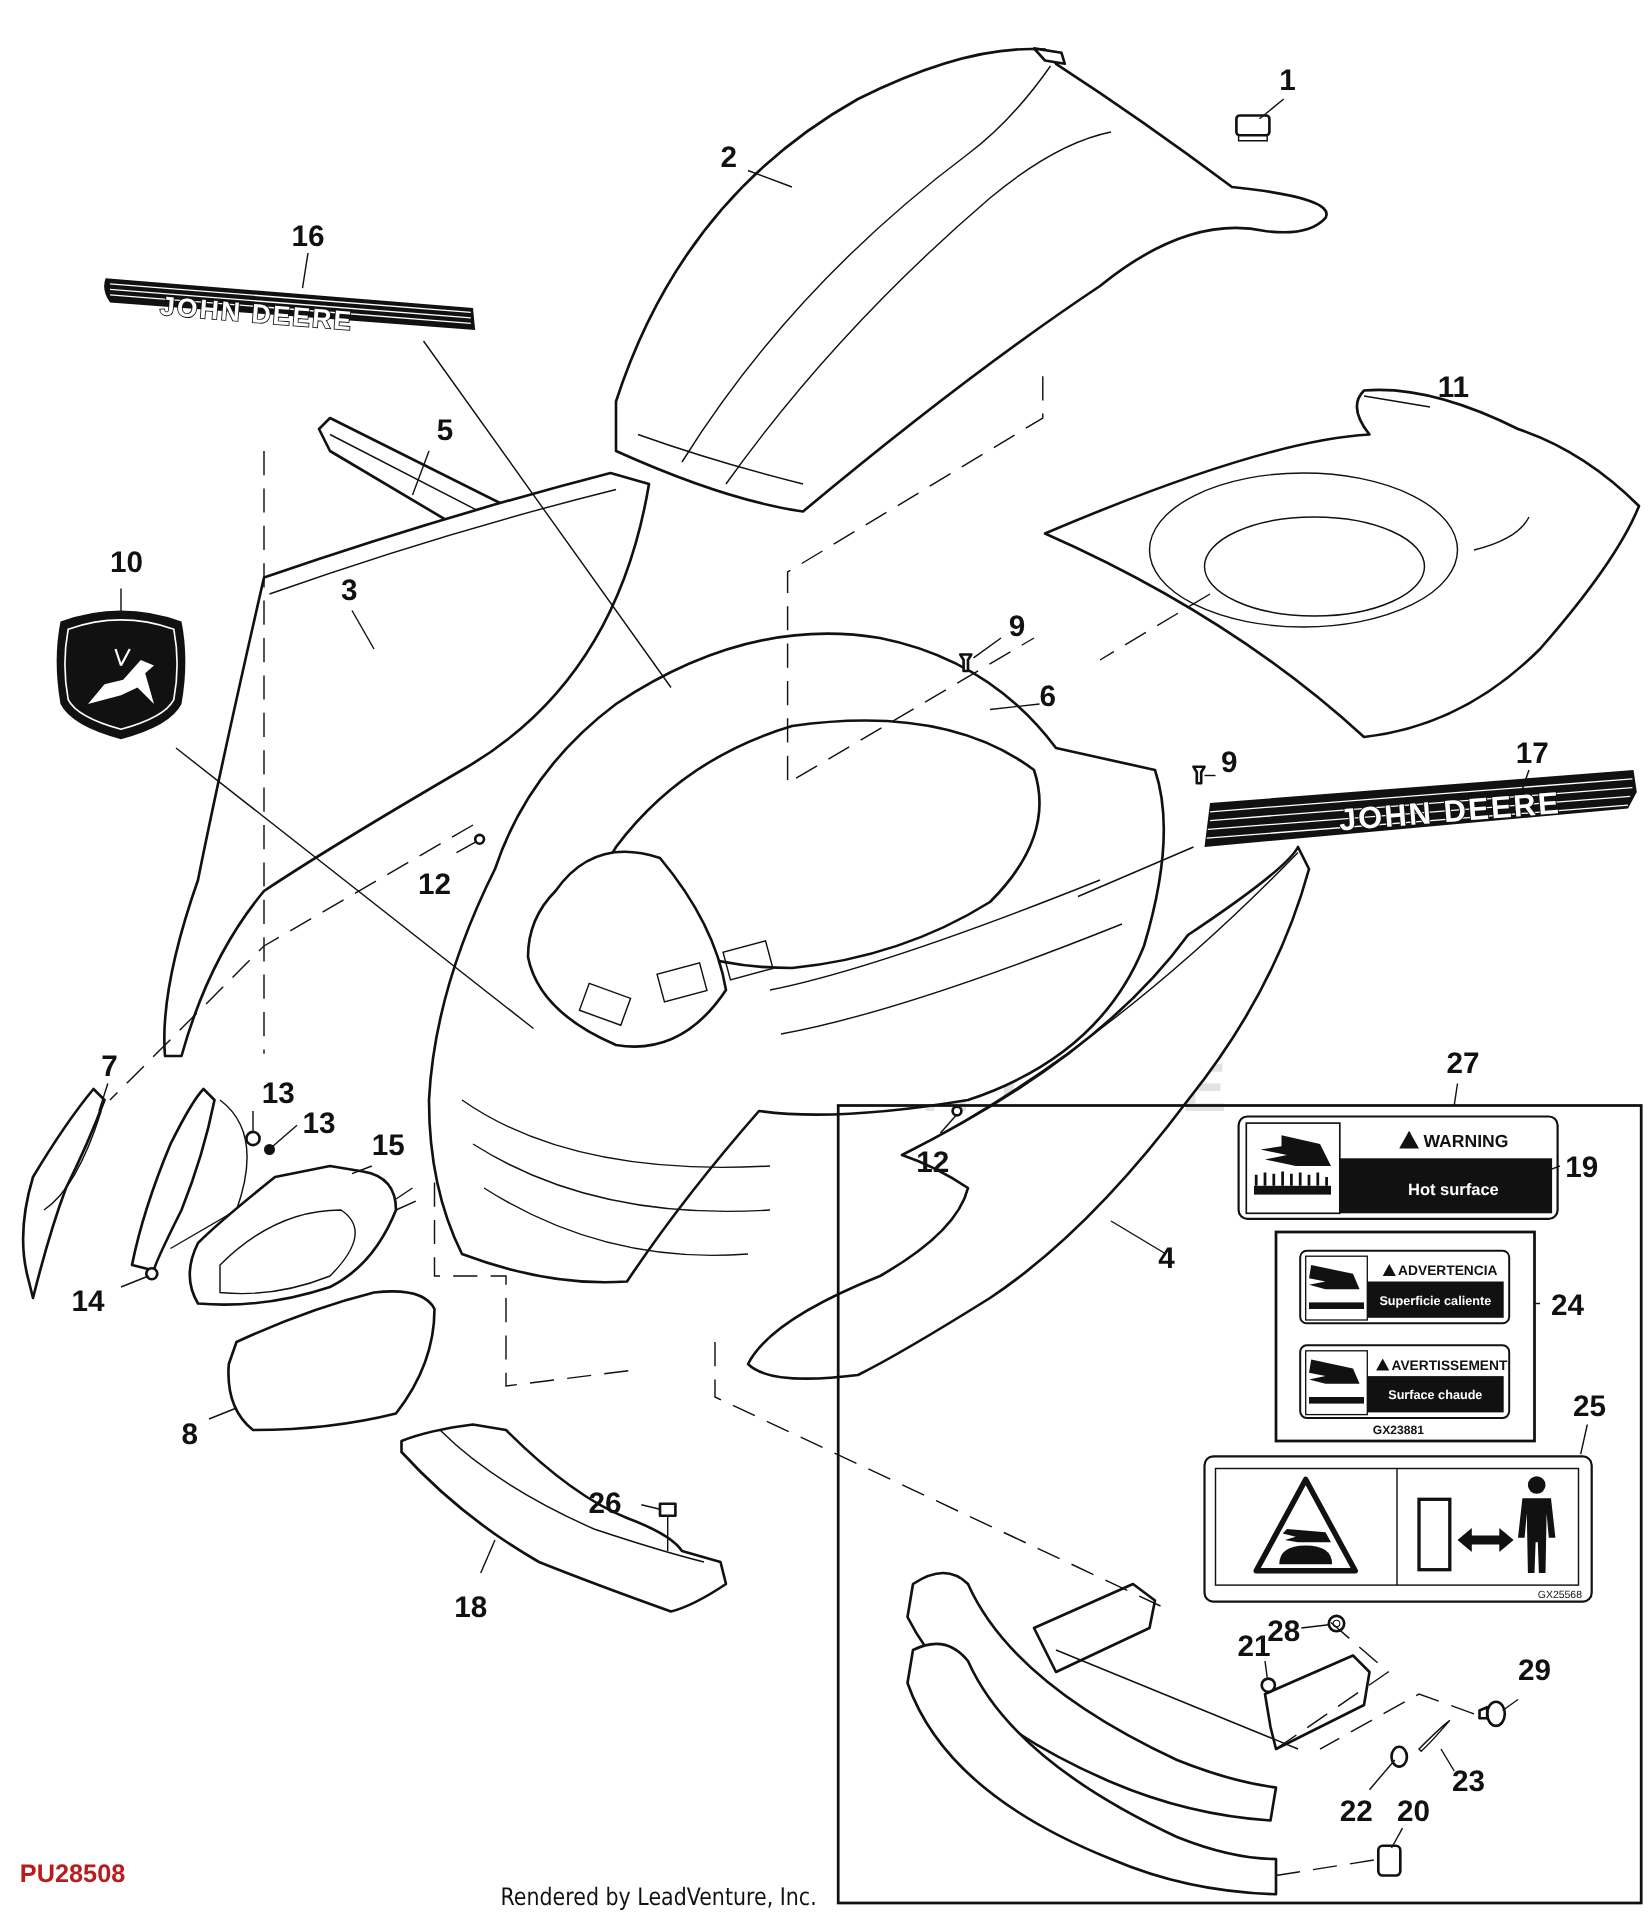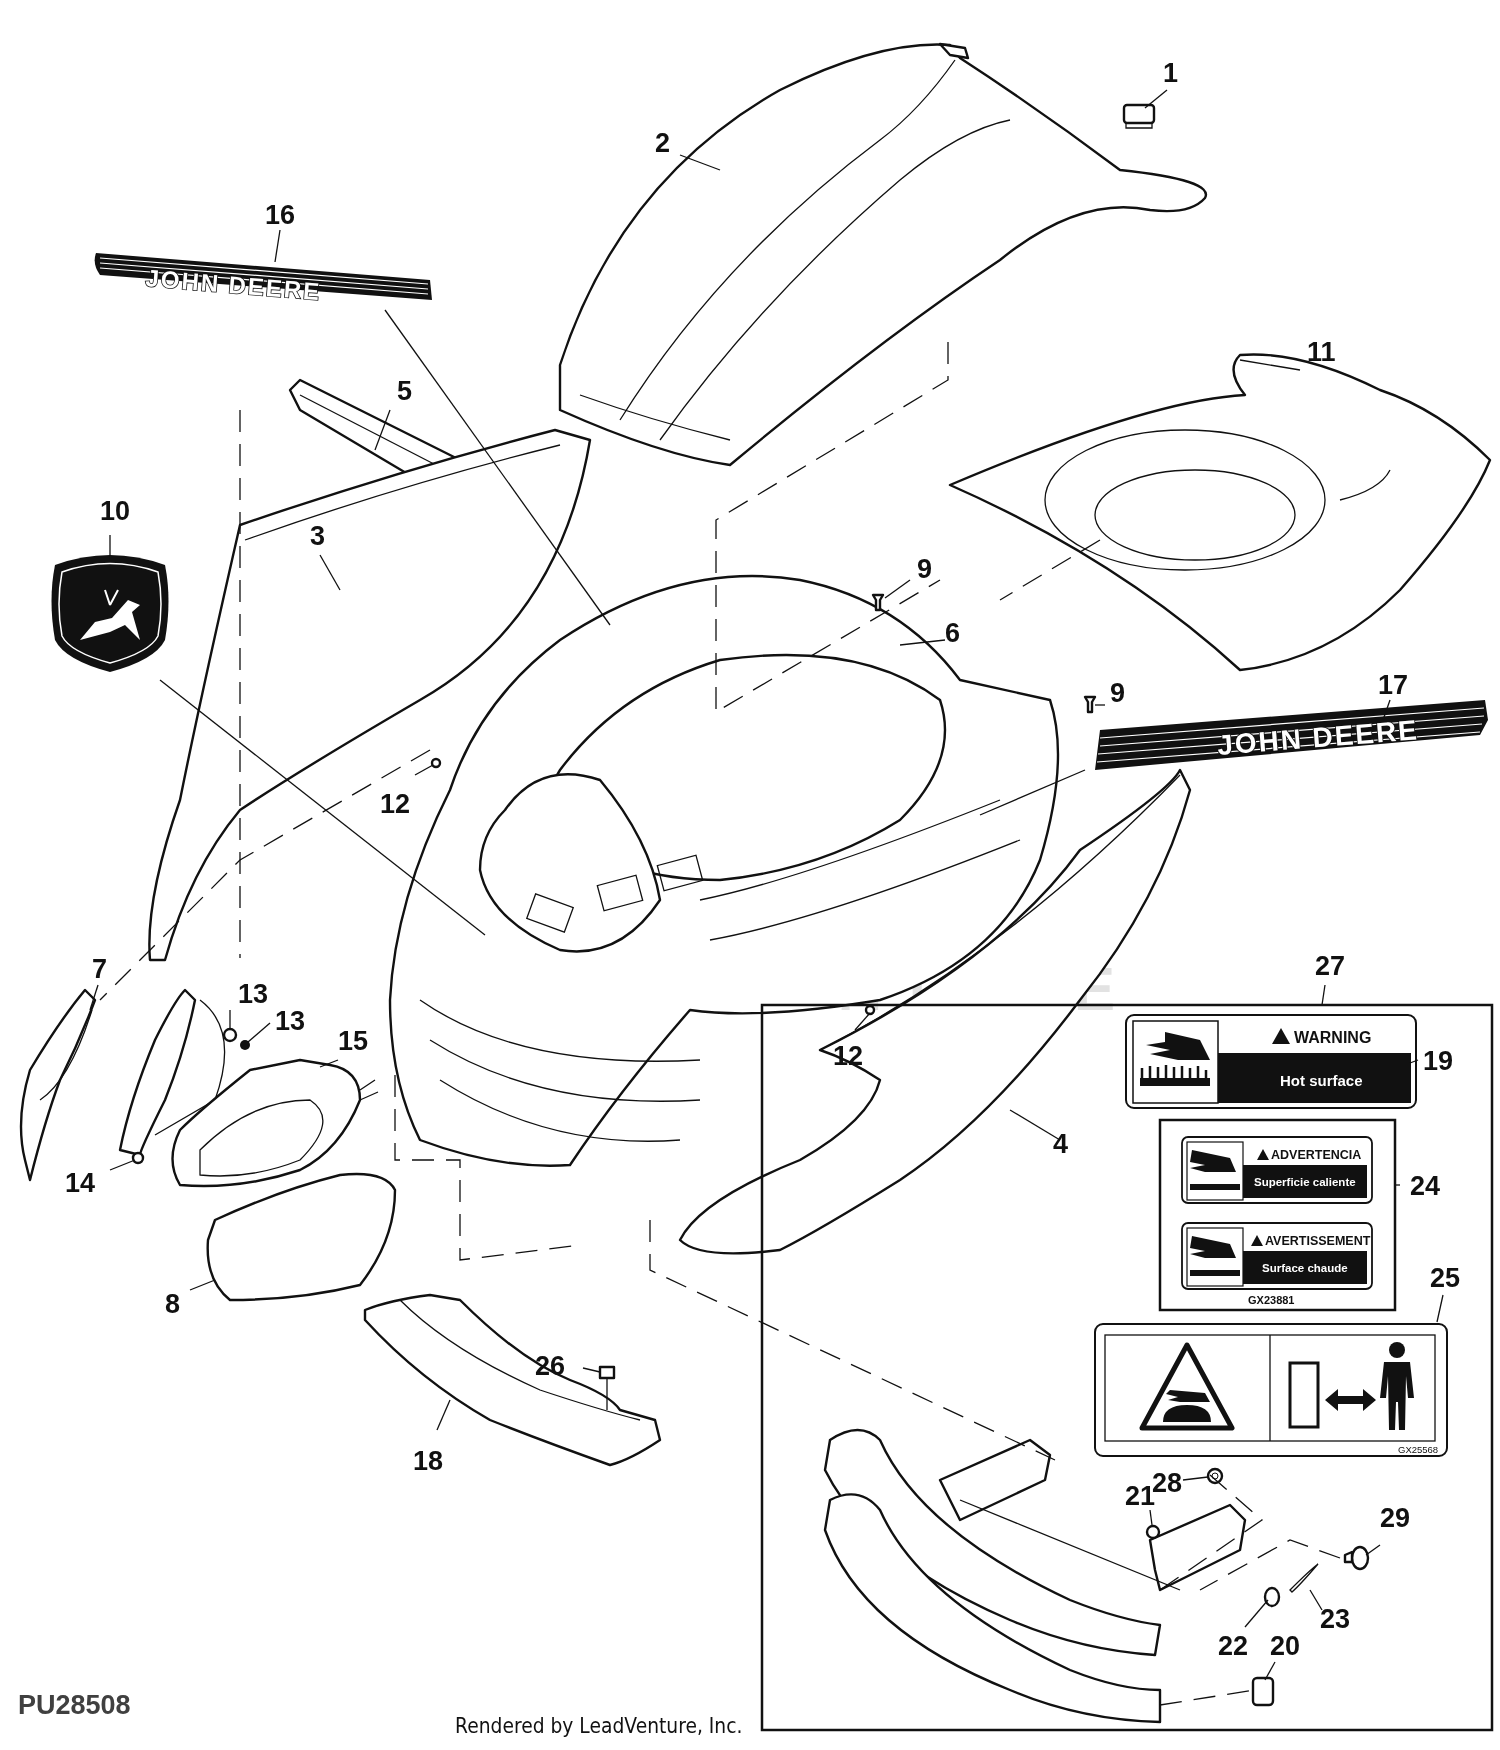--- a/index.html
+++ b/index.html
@@ -5,21 +5,21 @@
   html,body{margin:0;padding:0;background:#fff;}
   body{width:1500px;height:1750px;position:relative;overflow:hidden;font-family:"Liberation Sans",sans-serif;}
   #diagram{position:absolute;left:0;top:0;width:1500px;height:1750px;}
   .callout{font-family:"Liberation Sans",sans-serif;font-weight:bold;font-size:27px;fill:#111;}
   .lead{stroke:#111;stroke-width:1.3;fill:none;}
   .dash{stroke:#111;stroke-width:1.3;fill:none;stroke-dasharray:22 12;}
   .part{stroke:#111;stroke-width:2.4;fill:#fff;stroke-linejoin:round;}
   .partthin{stroke:#111;stroke-width:1.3;fill:none;}
   .blk{fill:#111;}
   .watermark{font-family:"Liberation Sans",sans-serif;font-size:62px;letter-spacing:16px;fill:#e2e2e2;font-weight:bold;}
-  .figid{position:absolute;left:18px;top:1690px;font-family:"Liberation Sans",sans-serif;font-weight:bold;font-size:27px;color:#404040;}
+  .figid{position:absolute;left:18px;top:1690px;font-family:"Liberation Sans",sans-serif;font-weight:bold;font-size:23px;color:#b91c1c;}
   .rendered{position:absolute;left:455px;top:1713px;font-family:"DejaVu Sans",sans-serif;font-size:22px;color:#111;transform:scaleX(0.85);transform-origin:left top;}
   .decal-txt{font-family:"Liberation Sans",sans-serif;font-weight:bold;}
   .jd{font-family:"Liberation Sans",sans-serif;font-weight:bold;font-style:normal;letter-spacing:2px;fill:#fff;stroke:#111;stroke-width:1.6;paint-order:stroke;}
 </style>
 </head>
 <body>
 
 <svg id="diagram" viewBox="0 0 1500 1750" xmlns="http://www.w3.org/2000/svg">
 
   <text class="watermark" x="490" y="1010">LEADVENTURE</text>

